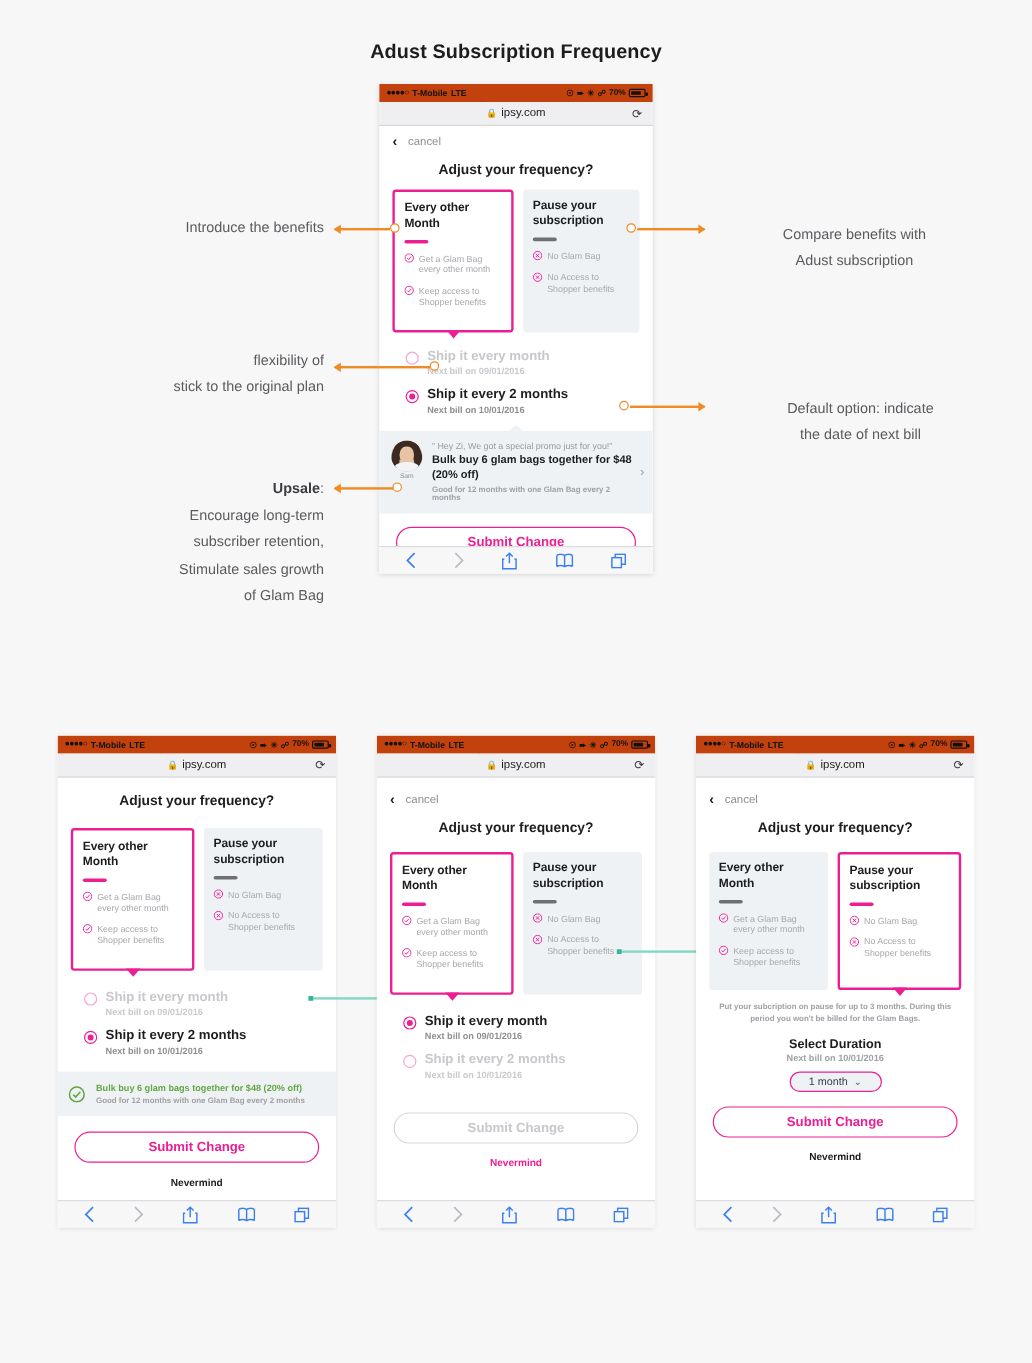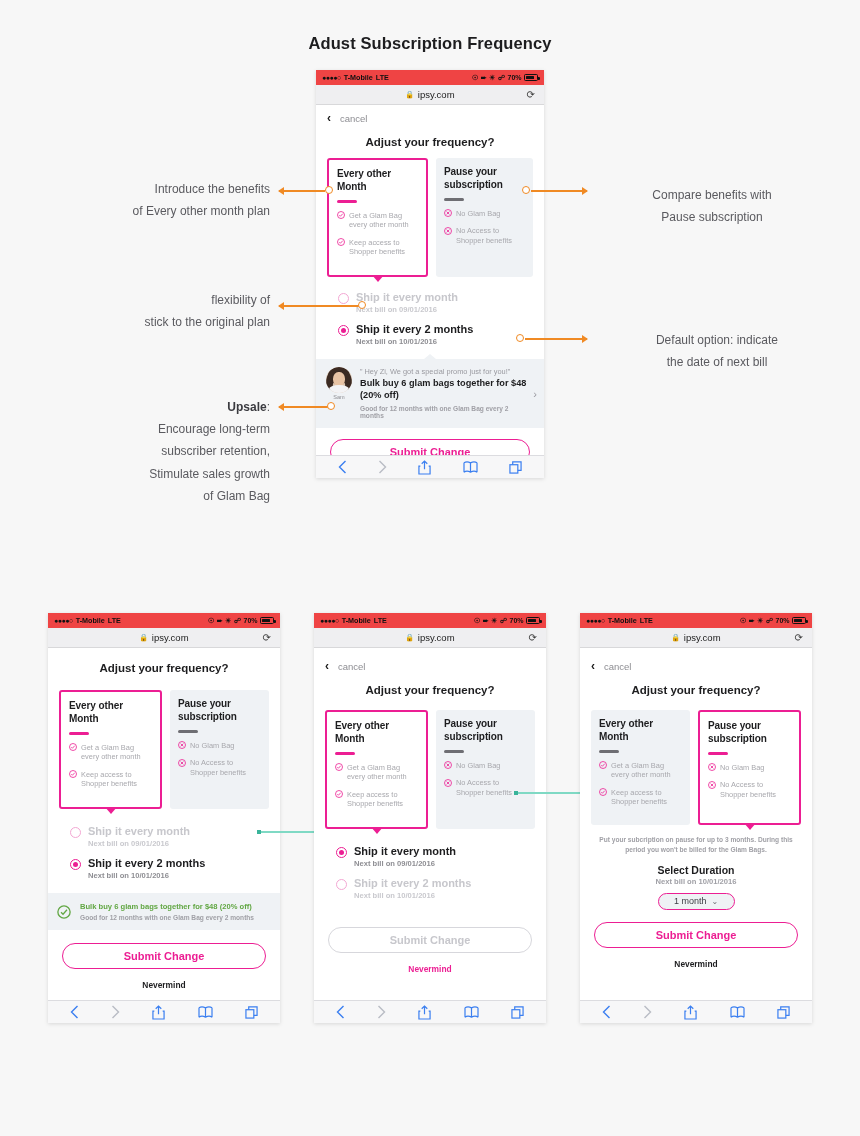--- a/index.html
+++ b/index.html
@@ -20,21 +20,21 @@
   }
 
   
   .phone {
     position: absolute;
     background: #ffffff;
     box-shadow: 0 1px 4px rgba(0,0,0,.13);
     overflow: hidden;
   }
   .statusbar {
-    height: 15px; background: #ef4444;
+    height: 15px; background: #c2410c;
     display: flex; align-items: center;
     font-size: 7.2px; color: #111; font-weight: bold;
     padding: 0 6px;
   }
   .sb-left { display: flex; align-items: center; gap: 3px; }
   .dots { letter-spacing: -0.5px; font-size: 7px; }
   .sb-center { flex: 1; text-align: left; font-size: 7.4px; margin-top: 20px; }
   .sb-right { display: flex; align-items: center; gap: 2.5px; font-size: 7px; }
   .batt {
     width: 14px; height: 6.5px; border: 1px solid #111; border-radius: 1.5px;
@@ -343,28 +343,27 @@
         </svg>
       <svg width="13" height="13" viewBox="0 0 14 14" class="bb-ico">
         <rect x="1" y="4" width="8.5" height="9" fill="none" stroke="currentColor" stroke-width="1.3"></rect>
         <path d="M4 4 L4 1 L13 1 L13 10 L9.5 10" fill="none" stroke="currentColor" stroke-width="1.3"></path>
         </svg>
     </div>
   </div>
 
   <div class="anno r" style="right:590px; top:178px; width:230px;">
     <div>Introduce the benefits</div>
-    <div>of Every other month plan</div>
   </div>
   <div class="arrow head-left" style="left:279px; top:190px; width:46px;"></div>
   <div class="dot-o" style="left:325px; top:186px;"></div>
 
   <div class="anno l" style="left:597px; top:184px; width:230px;">
     <div>Compare benefits with</div>
-    <div>Pause subscription</div>
+    <div>Adust subscription</div>
   </div>
   <div class="dot-o" style="left:522px; top:186px;"></div>
   <div class="arrow head-right" style="left:531px; top:190px; width:56px;"></div>
 
   <div class="anno r" style="right:590px; top:289px; width:250px;">
     <div>flexibility of</div>
     <div>stick to the original plan</div>
   </div>
   <div class="arrow head-left" style="left:279px; top:305px; width:81px;"></div>
   <div class="dot-o" style="left:358px; top:301px;"></div>

